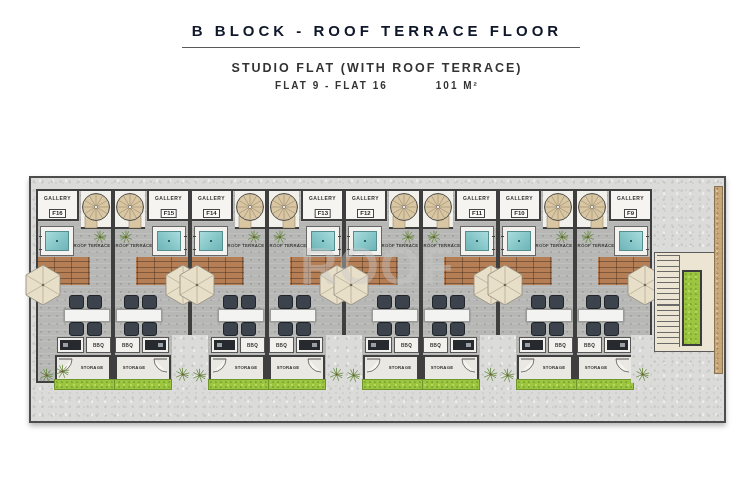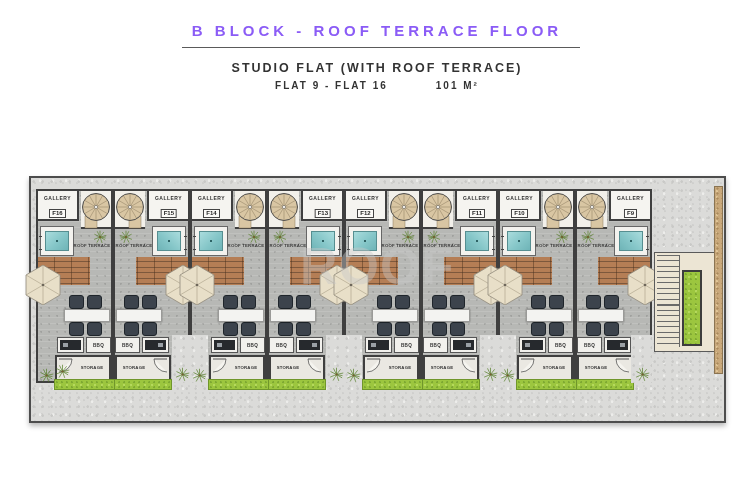--- a/index.html
+++ b/index.html
@@ -1,20 +1,20 @@
 <!DOCTYPE html>
 <html><head>
 <meta charset="utf-8">
 <style>
   html,body{margin:0;padding:0;background:#ffffff;}
   #page{position:relative;width:754px;height:498px;background:#ffffff;overflow:hidden;
         font-family:"Liberation Sans", sans-serif;}
 
   
-  .hdr{position:absolute;left:0;width:754px;text-align:center;color:#8b5cf6;}
+  .hdr{position:absolute;left:0;width:754px;text-align:center;color:#0f172a;}
   .hdr-title{top:22px;font-size:15px;font-weight:700;letter-spacing:4px;}
   .hdr-rule{position:absolute;left:182px;top:47px;width:398px;height:0;
             border-top:1.6px solid #5a5a5a;}
   .hdr-sub{top:61px;font-size:12.5px;font-weight:600;letter-spacing:2px;color:#333;}
   .hdr-line3{top:80px;font-size:10px;font-weight:600;letter-spacing:2px;color:#333;
              display:flex;justify-content:center;gap:48px;}
 
   
   .watermark{position:absolute;left:300px;top:236px;font-size:52px;font-weight:700;
              letter-spacing:1px;color:#c9c9c9;opacity:.42;z-index:40;pointer-events:none;}

